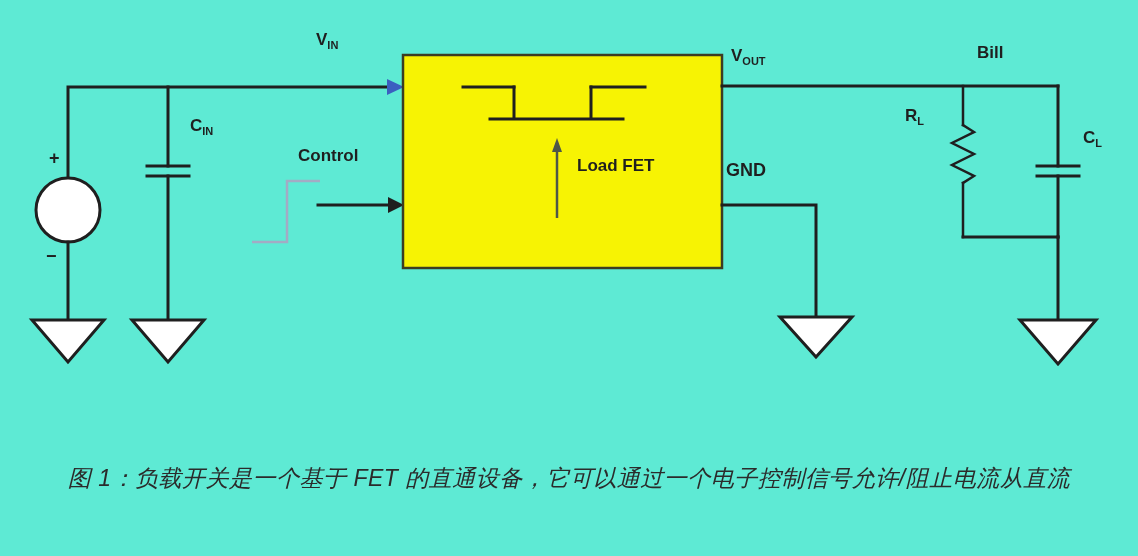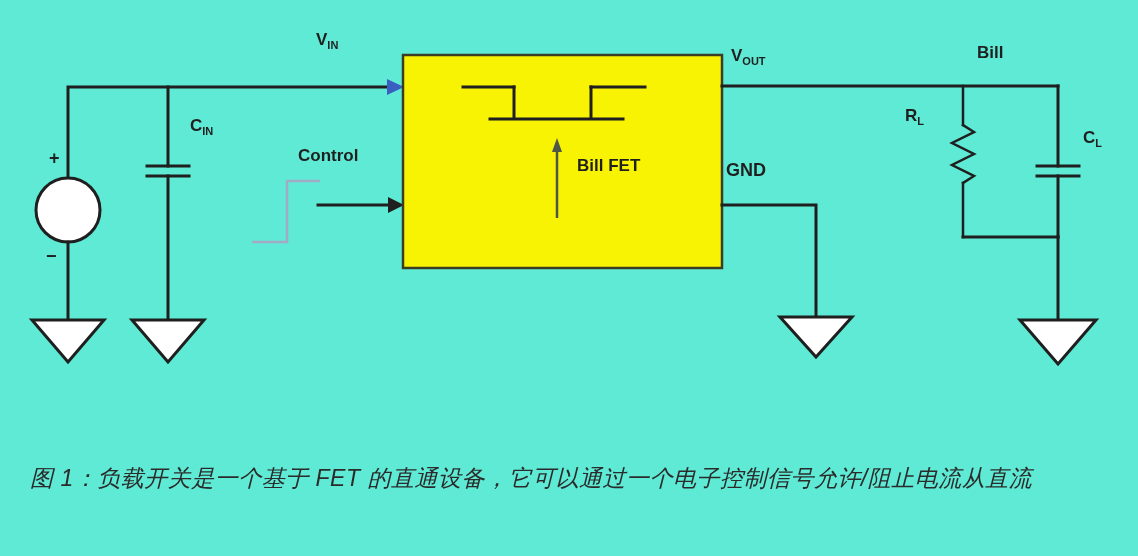--- a/index.html
+++ b/index.html
@@ -19,23 +19,23 @@
   .vin-head{fill:var(--vin-arrow,#3b5fc0);stroke:none;}
   .fet-arrow-line{stroke:var(--fet-arrow,#4d5748);stroke-width:2.5;fill:none;}
   .fet-arrow-head{fill:var(--fet-arrow,#4d5748);stroke:none;}
 
   
   .lbl{position:absolute;font-weight:bold;color:#1f1f1f;font-size:17px;white-space:nowrap;}
   .lbl sub{font-size:11px;font-weight:bold;}
   .sign{position:absolute;font-weight:bold;color:#1f1f1f;font-size:18px;}
 
   
-  .caption{position:absolute;left:0;right:0;top:454px;
+  .caption{position:absolute;left:0;right:0;top:454px;text-align:center;
            font-style:italic;color:var(--caption-text,#2b2b2b);
-           font-size:23px;letter-spacing:0.5px;padding-left:30px;}
+           font-size:23px;letter-spacing:0.5px;}
   .caption .line{line-height:49px;}
 </style>
 </head>
 <body>
 
 <div class="page">
 
   <div class="stage">
     <svg width="1138" height="440" viewBox="0 0 1138 440">
 
@@ -84,21 +84,21 @@
       <line class="wire" x1="1058" y1="237" x2="1058" y2="320"></line>
       <polygon class="gnd" points="1020,320 1096,320 1058,364"></polygon>
 
       <path class="wire" d="M722,205 L816,205 L816,317"></path>
       <polygon class="gnd" points="780,317 852,317 816,357"></polygon>
     </svg>
 
     <div class="lbl" style="left:316px;top:30px;"><span>V</span><sub>IN</sub></div>
     <div class="lbl" style="left:190px;top:116px;text-align:center;"><span>C</span><sub>IN</sub></div>
     <div class="lbl" style="left:298px;top:146px;">Control</div>
-    <div class="lbl" style="left:577px;top:156px;">Bill FET</div>
+    <div class="lbl" style="left:577px;top:156px;">Load FET</div>
     <div class="lbl" style="left:731px;top:46px;"><span>V</span><sub>OUT</sub></div>
     <div class="lbl" style="left:726px;top:160px;font-size:18px;">GND</div>
     <div class="lbl" style="left:977px;top:43px;">Bill</div>
     <div class="lbl" style="left:905px;top:106px;"><span>R</span><sub>L</sub></div>
     <div class="lbl" style="left:1083px;top:128px;"><span>C</span><sub>L</sub></div>
     <div class="sign" style="left:49px;top:148px;">+</div>
     <div class="sign" style="left:46px;top:246px;">−</div>
   </div>
 
   <div class="caption">

